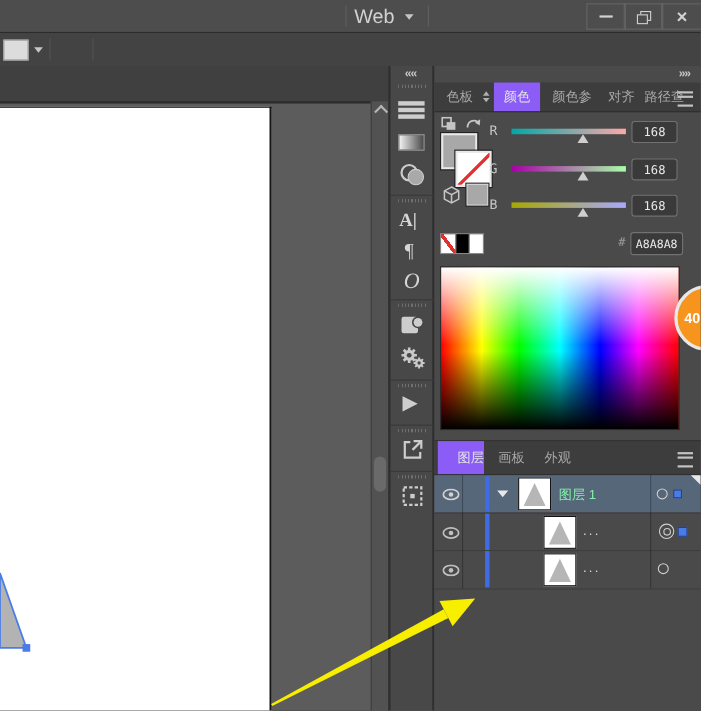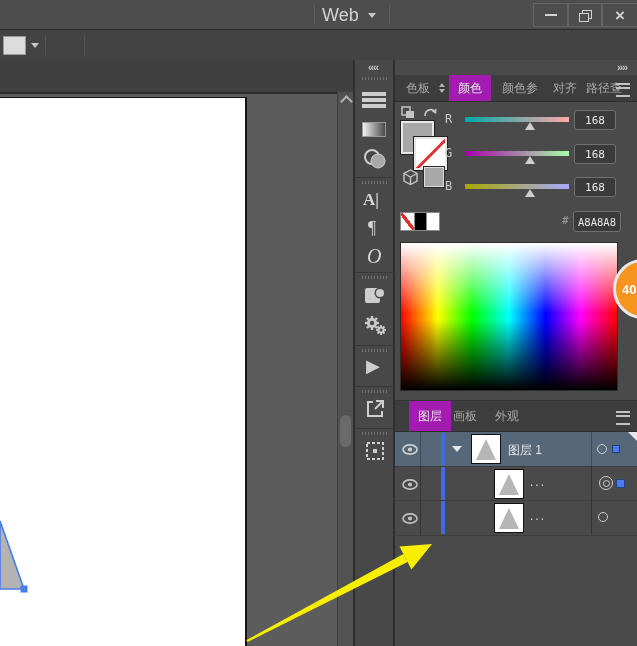--- a/index.html
+++ b/index.html
@@ -15,21 +15,21 @@
   .sep-v{width:1px;background:#5f5f5f;}
   .chev-d{width:0;height:0;border-left:4px solid transparent;border-right:4px solid transparent;border-top:5px solid #c6c6c6;}
   .gripper{height:3px;width:26px;left:7px;background:repeating-linear-gradient(90deg,#707070 0 1px,rgba(0,0,0,0) 1px 3px);}
   .dock-sep{height:1px;width:40px;left:0;background:#383838;}
   .valbox{
     background:#3a3a3a;border:1px solid #717171;border-radius:3px;
     color:#e9e9e9;font-family:"DejaVu Sans Mono",monospace;font-size:11px;
     display:flex;align-items:center;justify-content:center;
   }
   .tab{display:flex;align-items:center;justify-content:center;font-size:12px;color:#a8a8a8;}
-  .tab.active{background:#a21caf;color:#e4e4e4;}
+  .tab.active{background:#8b5cf6;color:#e4e4e4;}
   .hamburger{width:14px;height:10px;border-top:2px solid #c2c2c2;border-bottom:2px solid #c2c2c2;}
   .hamburger:before{content:"";display:block;height:2px;background:#c2c2c2;margin-top:2px;}
   .eye{display:block;}
   .thumb{background:#fff;border:1px solid #111;display:flex;align-items:flex-end;justify-content:center;}
   .ring{border-radius:50%;border:1px solid #cfcfcf;}
   .bluesq{background:#4a7ce8;border:1px solid #27407e;}
   .colbar{width:4px;background:#3f6be4;}
   .win-btn{border:1px solid #646464;display:flex;align-items:center;justify-content:center;}
 </style>
 </head>
@@ -361,21 +361,21 @@
     <div class="abs valbox" style="left:178px;top:110px;width:46px;height:19px;font-size:10.5px;">A8A8A8</div>
 
     <div class="abs" style="left:5px;top:141px;width:216px;height:147px;border:1px solid #2c2c2c;
                 background:
                   linear-gradient(to bottom, rgba(255,255,255,1) 0%, rgba(255,255,255,0) 48%),
                   linear-gradient(to top, rgba(0,0,0,1) 0%, rgba(0,0,0,0) 48%),
                   linear-gradient(to right,#ff0000,#ffff00 17%,#00ff00 33%,#00ffff 50%,#0000ff 67%,#ff00ff 83%,#ff0000);"></div>
   </div>
 
   <div class="abs" style="left:0;top:340px;width:242px;height:30px;background:#3d3d3d;border-top:1px solid #333;border-bottom:2px solid #2e2e2e;">
-    <div class="abs tab active" style="left:14px;top:0;width:42px;height:30px;">
+    <div class="abs tab active" style="left:3px;top:0;width:42px;height:30px;justify-content:flex-end;">
       <span>图层</span>
     </div>
     <div class="abs tab" style="left:50px;top:0;width:40px;height:30px;">
       <span>画板</span>
     </div>
     <div class="abs tab" style="left:92px;top:0;width:40px;height:30px;">
       <span>外观</span>
     </div>
     <div class="abs hamburger" style="left:221px;top:10px;"></div>
   </div>
@@ -387,21 +387,21 @@
         <ellipse cx="8" cy="5.5" rx="7" ry="4.6" fill="none" stroke="#d0d0d0" stroke-width="1.6"></ellipse>
         <circle cx="8" cy="5.5" r="2.1" fill="#d0d0d0"></circle>
       </svg>
       <span class="abs colbar" style="left:46px;top:1px;height:32px;"></span>
       <span class="abs" style="left:57px;top:14px;width:0;height:0;border-left:5px solid transparent;border-right:5px solid transparent;border-top:6px solid #e8e8e8;"></span>
       <span class="abs thumb" style="left:76px;top:2px;width:28px;height:28px;">
         <svg width="28" height="28">
           <polygon points="14,4 24,25 4,25" fill="#b6b6b6"></polygon>
         </svg>
       </span>
-      <span class="abs" style="left:113px;top:10px;color:#e5e5e5;font-size:12px;">图层 1</span>
+      <span class="abs" style="left:113px;top:10px;color:#86efac;font-size:12px;">图层 1</span>
       <span class="abs ring" style="left:202px;top:12px;width:8px;height:8px;"></span>
       <span class="abs bluesq" style="left:217px;top:13px;width:6px;height:6px;"></span>
       <span class="abs" style="right:0;top:0;width:0;height:0;border-top:9px solid #e8e8e8;border-left:9px solid transparent;"></span>
     </div>
 
     <div class="abs" style="left:0;top:34px;width:242px;height:34px;background:#4a4a4a;border-top:1px solid #3e3e3e;">
       <svg class="abs eye" style="left:7px;top:12px;" width="16" height="11">
         <ellipse cx="8" cy="5.5" rx="7" ry="4.6" fill="none" stroke="#c0c0c0" stroke-width="1.6"></ellipse>
         <circle cx="8" cy="5.5" r="2.1" fill="#c0c0c0"></circle>
       </svg>

